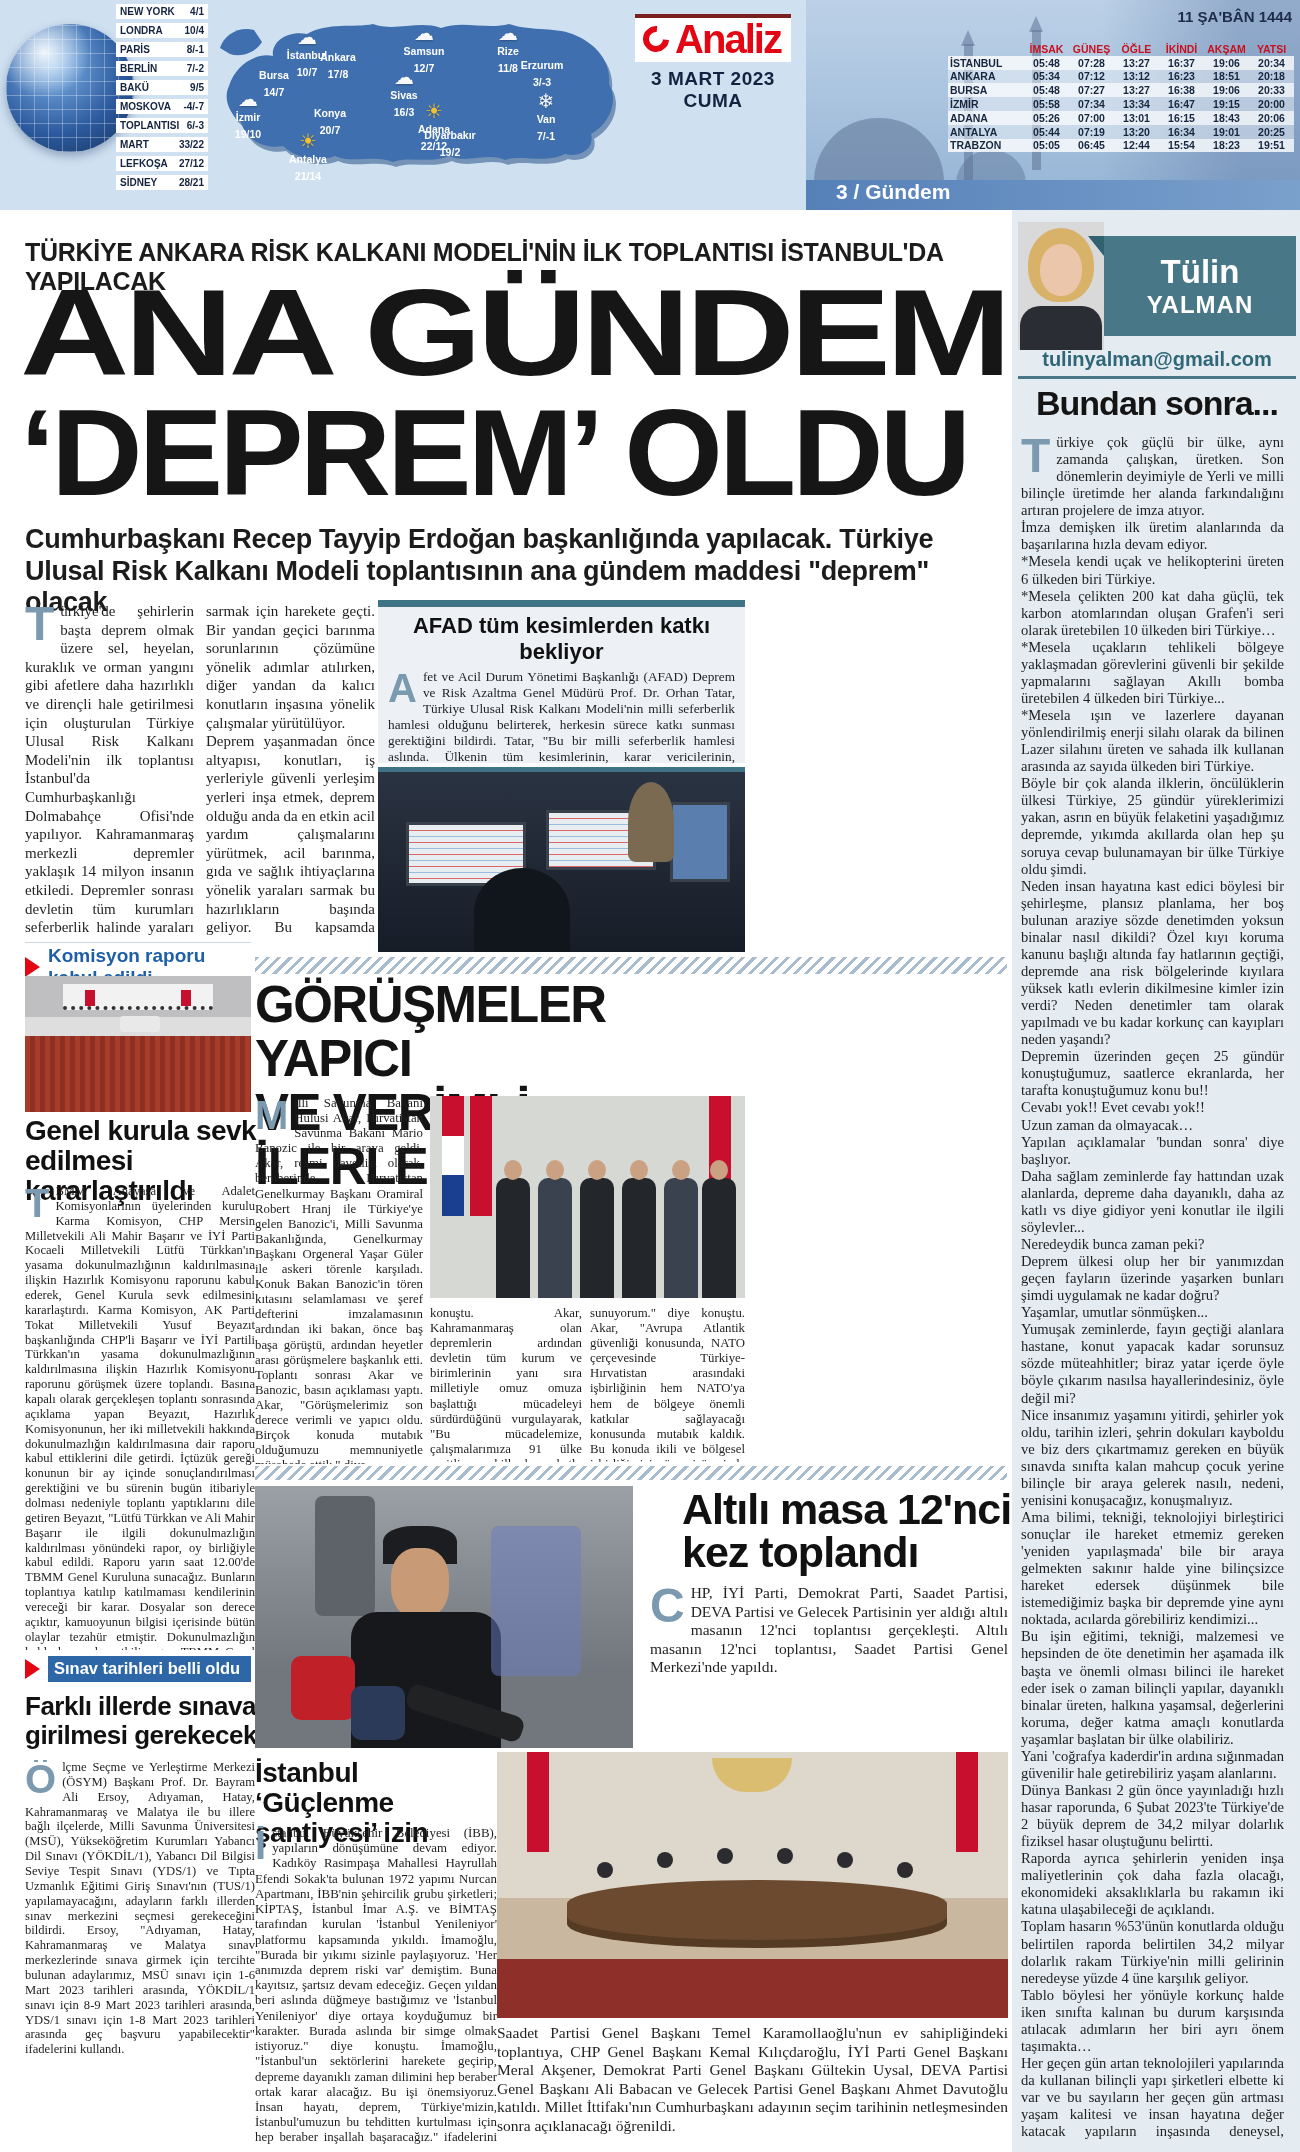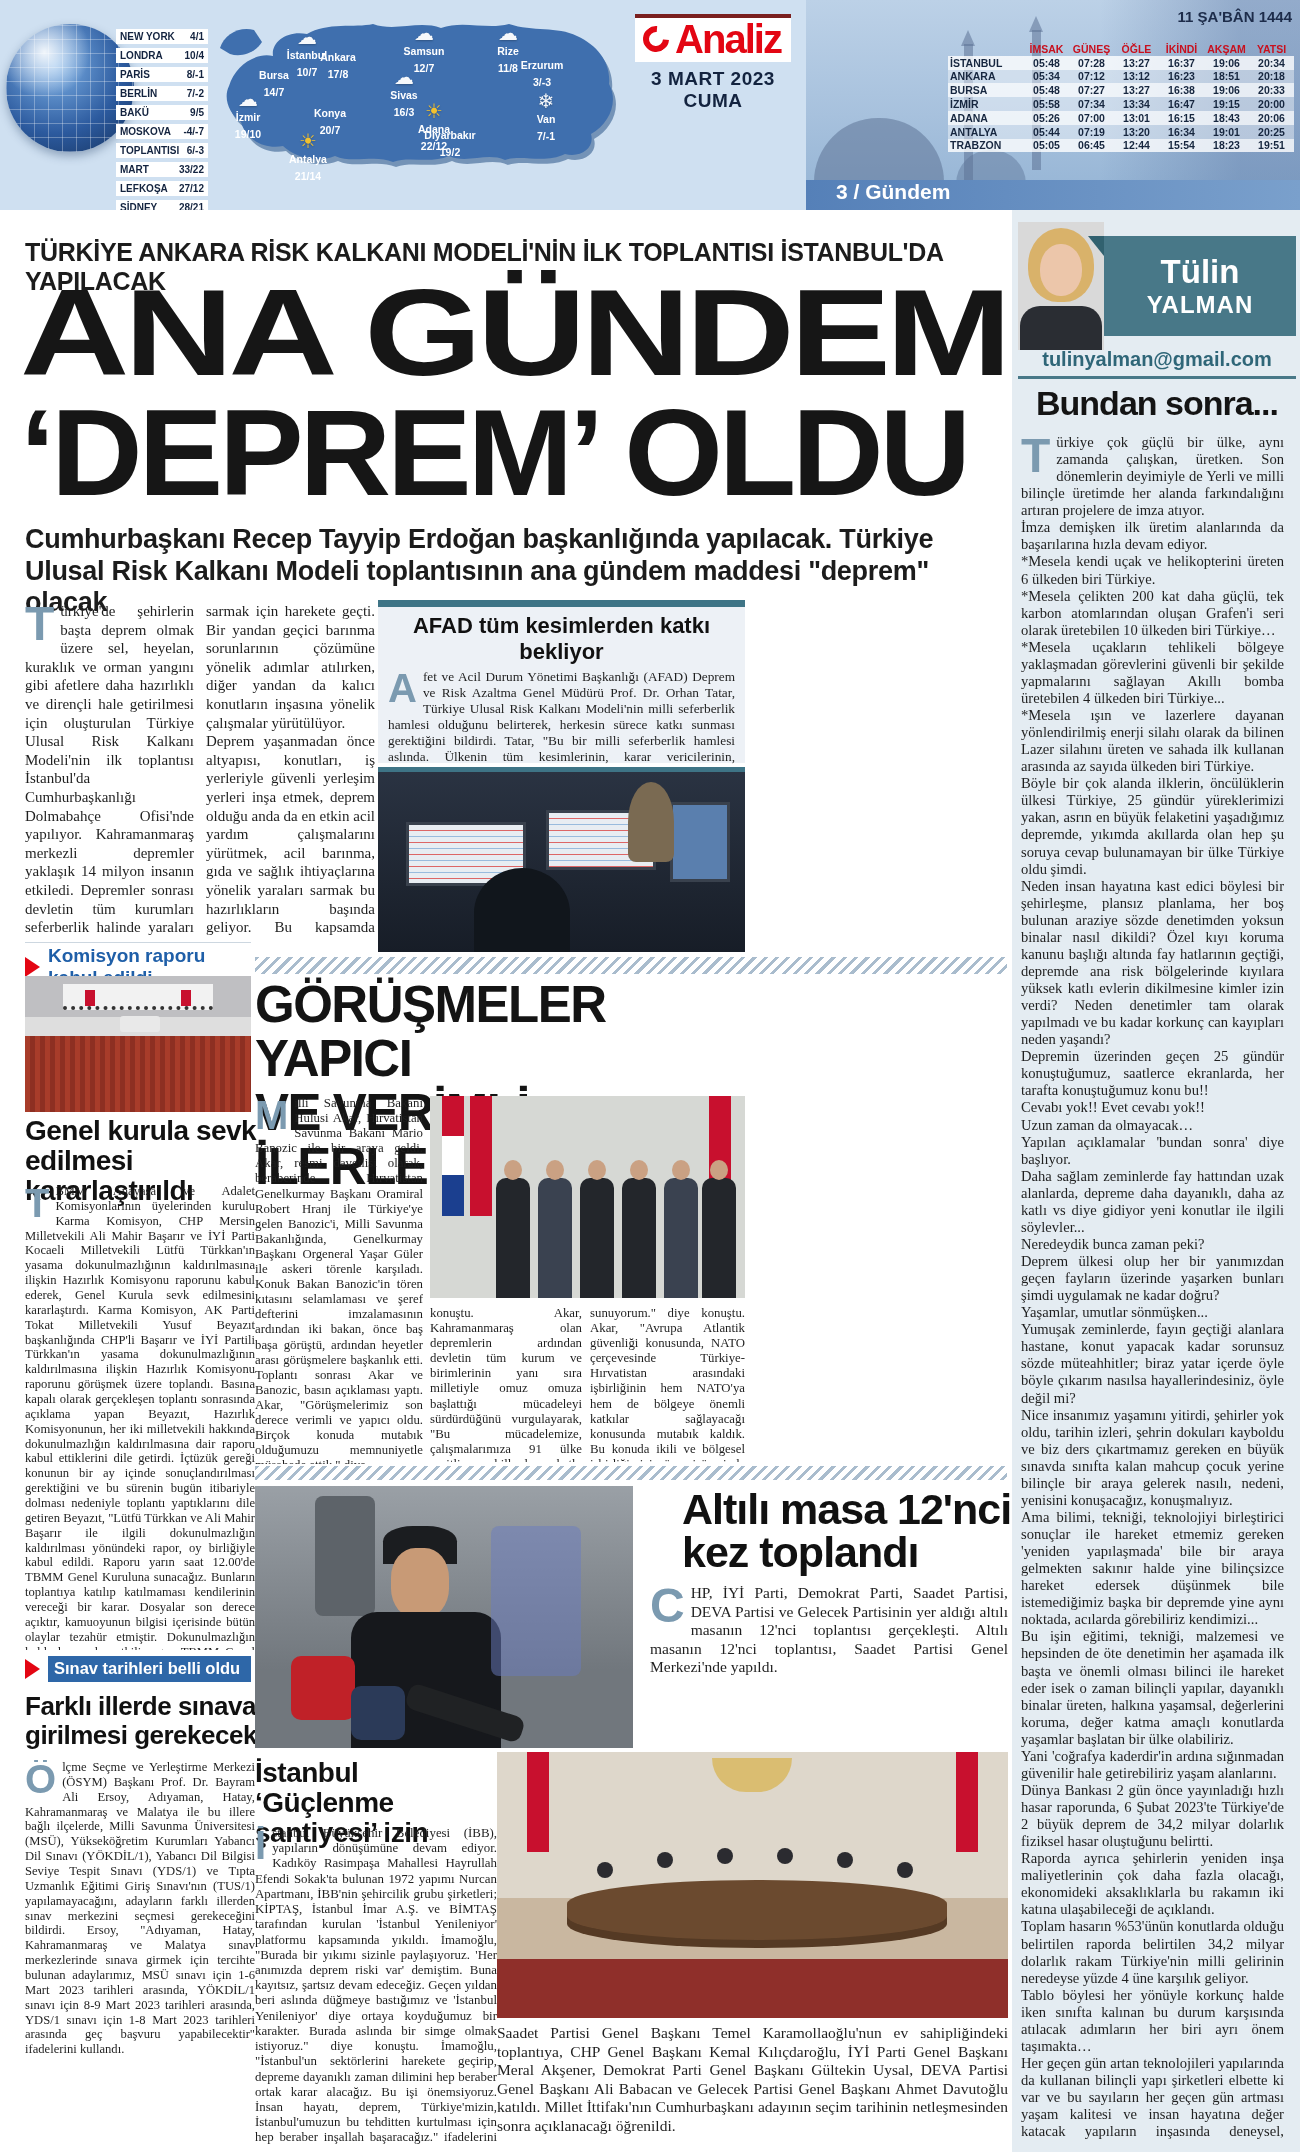--- a/index.html
+++ b/index.html
@@ -10,21 +10,21 @@
 
   
   .banner-left { left:0; top:0; width:806px; height:210px; background:#cfe0f1; overflow:hidden; }
   .globe { left:6px; top:24px; width:128px; height:128px; border-radius:50%;
      background:
        radial-gradient(circle at 30% 22%, rgba(255,255,255,.9), rgba(255,255,255,0) 34%),
        repeating-linear-gradient(0deg, rgba(255,255,255,.30) 0 1px, transparent 1px 14px),
        repeating-linear-gradient(90deg, rgba(255,255,255,.30) 0 1px, transparent 1px 14px),
        radial-gradient(circle at 38% 32%, #7fb3e8, #2c5a9e 58%, #14315c);
      box-shadow:0 4px 10px rgba(20,50,90,.35); }
-  .world-list { left:116px; top:29px; width:92px; }
+  .world-list { left:116px; top:4px; width:92px; }
   .wrow { display:flex; justify-content:space-between; align-items:center; background:#ffffff;
           height:15px; margin-bottom:4px; padding:0 4px; font-size:10px; font-weight:bold; color:#13233f; }
   .map-wrap { left:212px; top:4px; width:410px; height:180px; }
   .map-wrap svg { position:absolute; left:0; top:0; }
   .mcity { position:absolute; text-align:center; color:#fff; line-height:1.05; width:70px; margin-left:-35px; }
   .mcity .nm { font-size:10.5px; font-weight:bold; }
   .mcity .tp { font-size:10.5px; font-weight:bold; }
   .wicon { display:block; font-size:20px; line-height:.9; color:#f6f8fb; text-shadow:0 1px 2px rgba(0,0,0,.25); }
   .wicon.sun { color:#f2c12e; }
   .logo-block { left:622px; top:14px; width:182px; text-align:center; }

